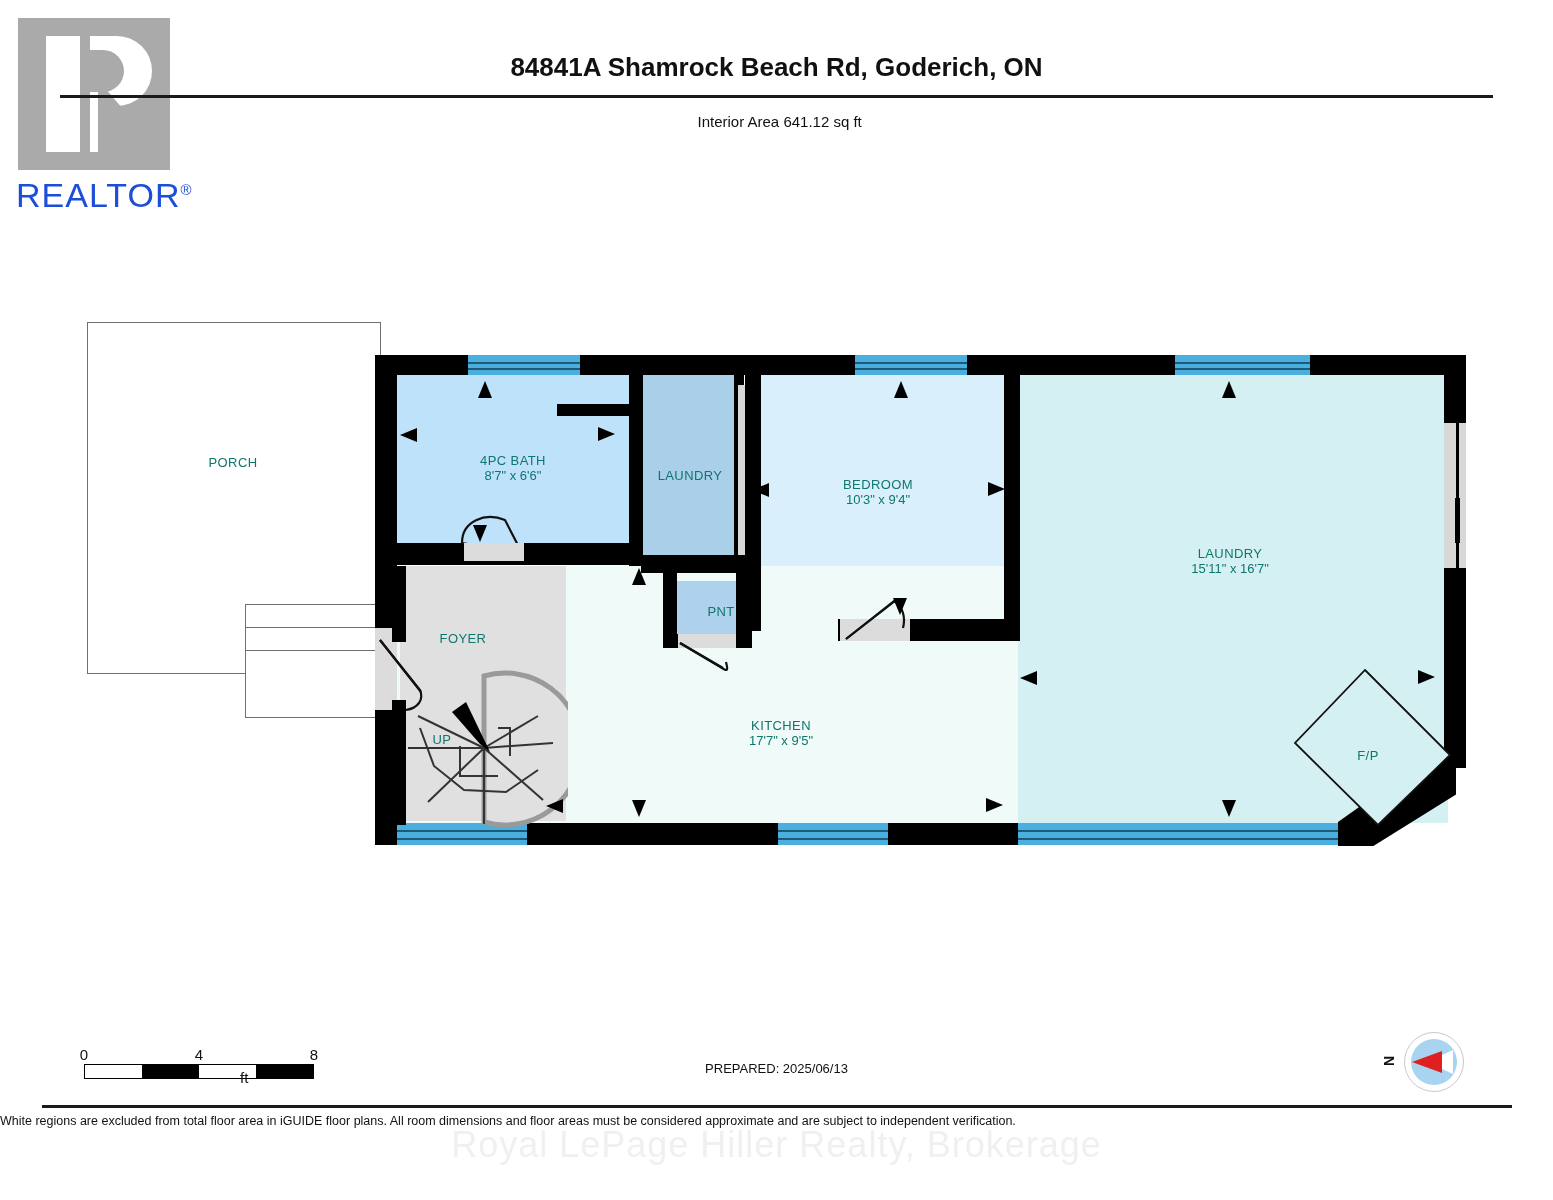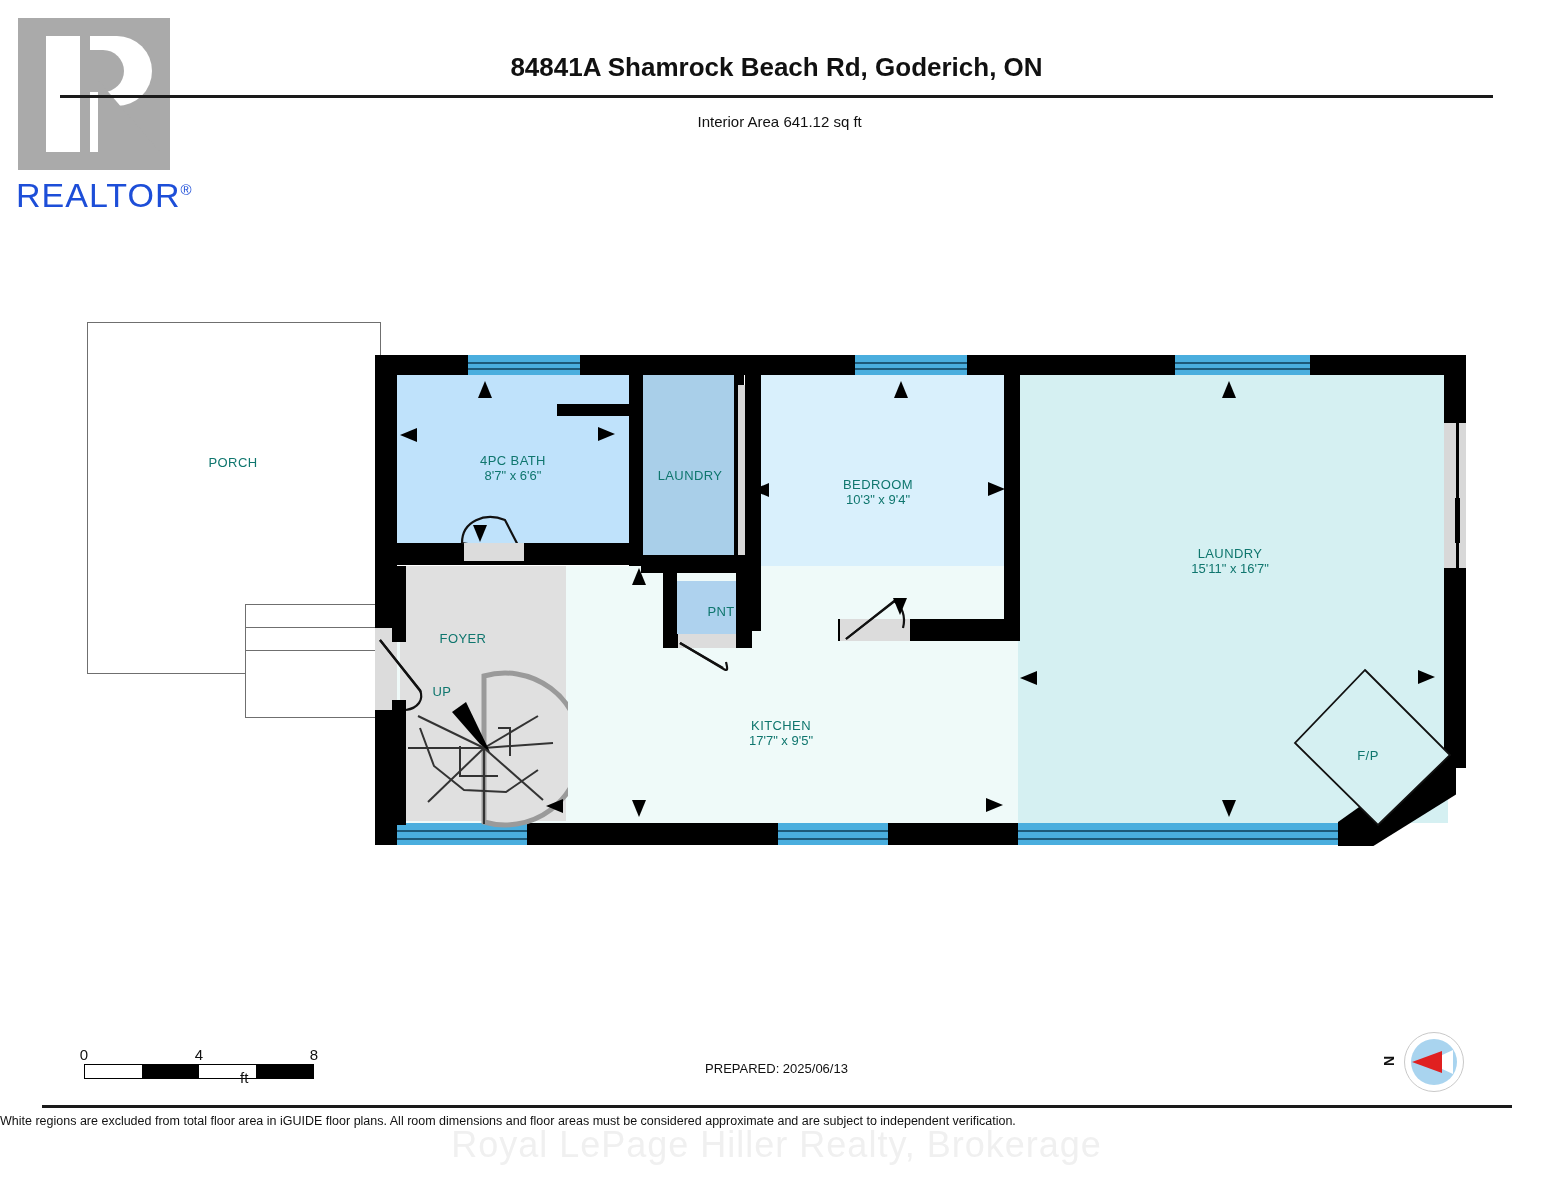--- a/index.html
+++ b/index.html
@@ -211,21 +211,21 @@
         <line x1="86" y1="80" x2="20" y2="48"></line>
         <line x1="86" y1="80" x2="140" y2="48"></line>
         <line x1="86" y1="80" x2="155" y2="75"></line>
         <line x1="86" y1="80" x2="145" y2="132"></line>
         <path d="M22 60 L36 98 L66 122 L108 124 L140 102"></path>
         <path d="M62 78 L62 108 L100 108"></path>
         <path d="M100 60 L112 60 L112 88"></path>
       </g>
       <polygon points="82,76 92,84 68,34 54,44" fill="#000"></polygon>
     </svg>
-    <div class="rlabel" style="left:418px;top:684px;width:48px;">
+    <div class="rlabel" style="left:418px;top:732px;width:48px;">
       <span class="nm">UP</span>
     </div>
 
     <div class="rlabel" style="left:458px;top:453px;width:110px;">
       <span class="nm">4PC BATH</span>
       <span class="dim">8'7" x 6'6"</span>
     </div>
     <div class="rlabel" style="left:645px;top:468px;width:90px;">
       <span class="nm">LAUNDRY</span>
     </div>

